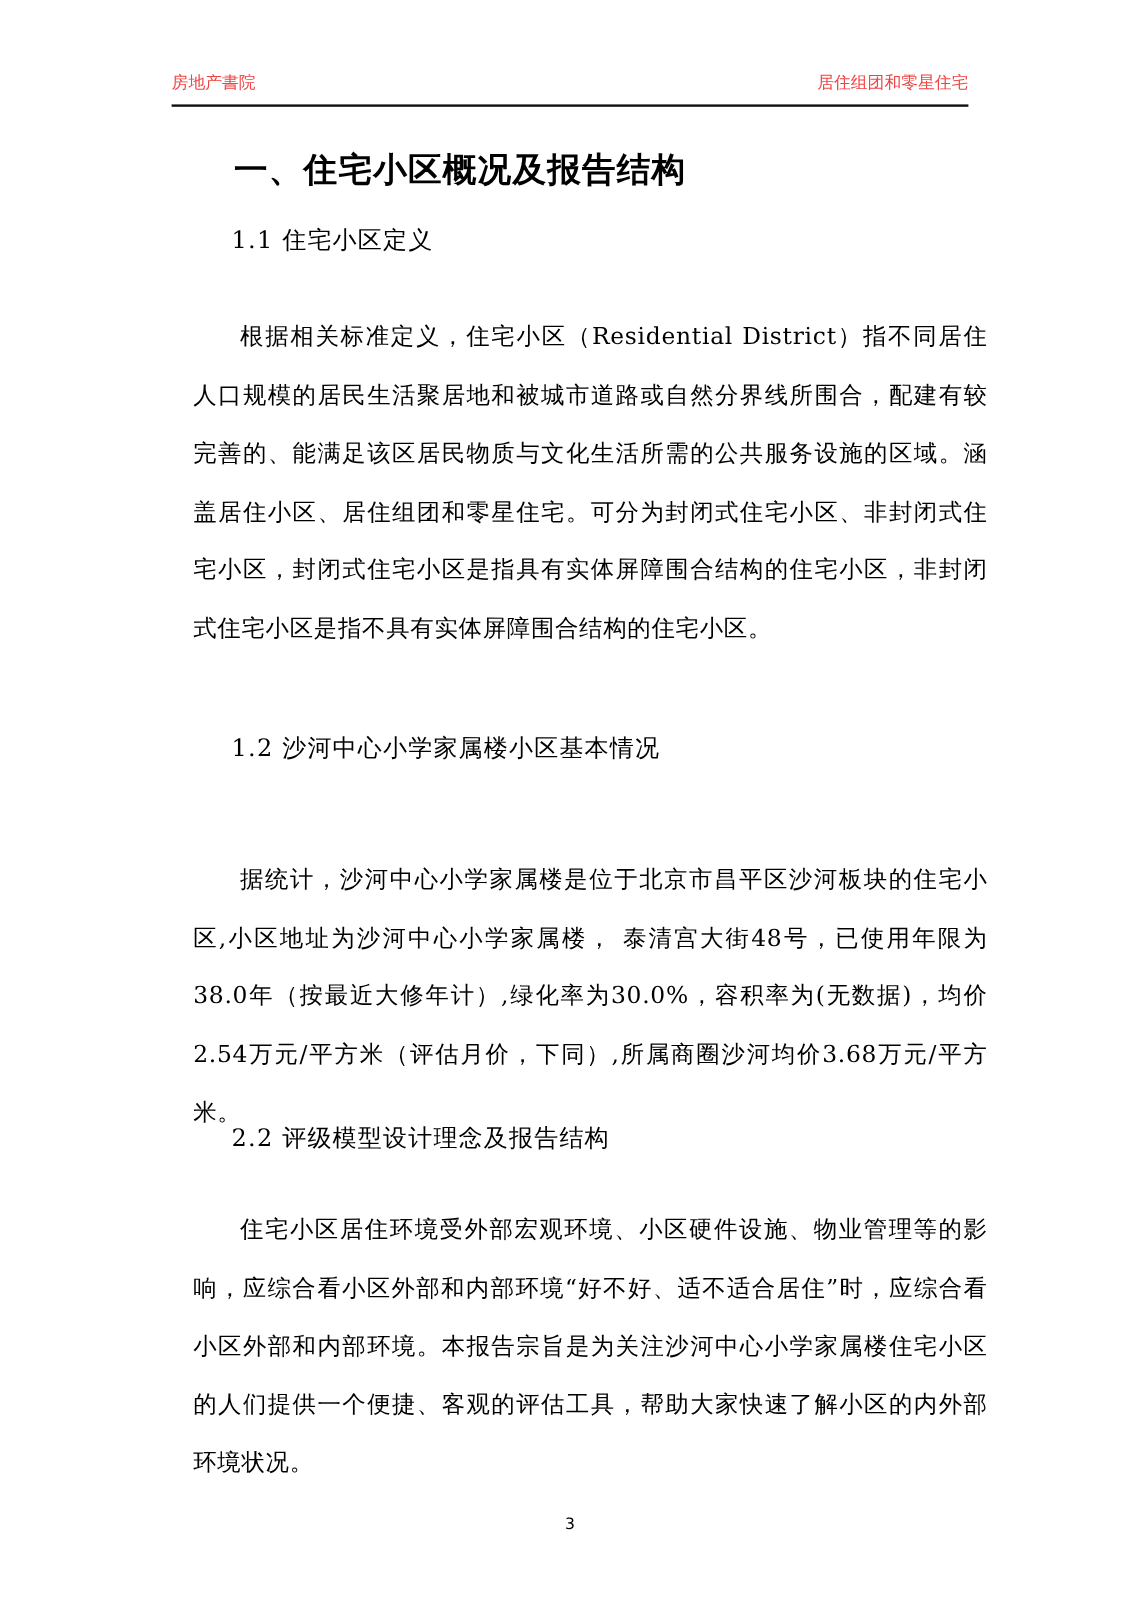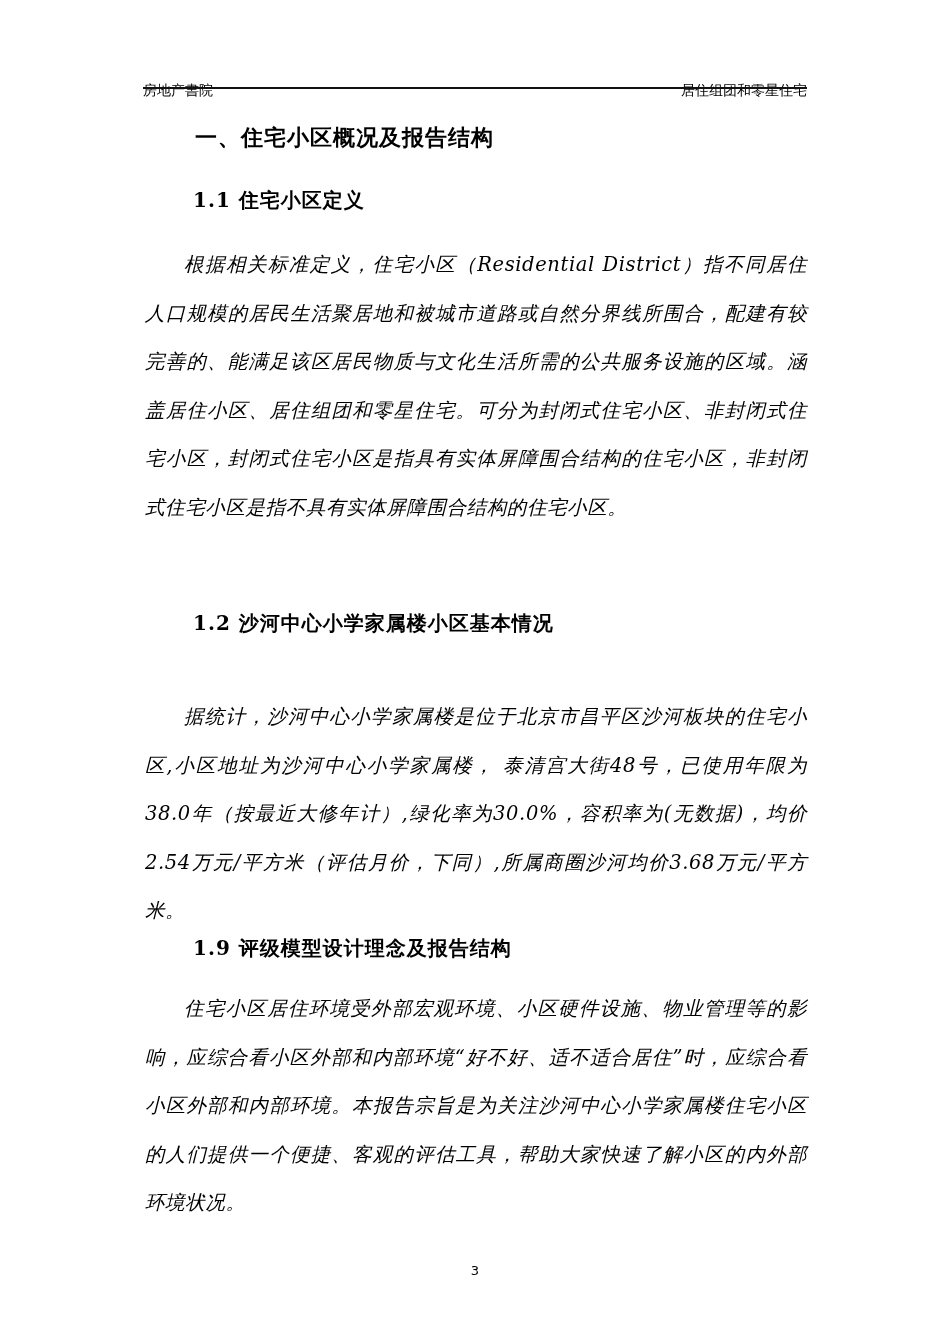--- a/index.html
+++ b/index.html
@@ -1,27 +1,27 @@
 <!DOCTYPE html>
 <html><head>
 <meta charset="utf-8">
 <style>
   html, body { margin: 0; padding: 0; background: #ffffff; }
   body { width: 950px; height: 1344px; position: relative; overflow: hidden;
          font-family: "DejaVu Serif", "Liberation Serif", serif; color: #000; }
-  .header { position: absolute; left: 143px; right: 143px; top: 80px; height: 22px;
-            font-family: "DejaVu Sans", "Liberation Sans", sans-serif; font-size: 14px; color: #000000; }
+  .header { position: absolute; left: 143px; right: 143px; top: 58px; height: 22px;
+            font-family: "DejaVu Sans", "Liberation Sans", sans-serif; font-size: 14px; color: #ef4444; }
   .header .left { position: absolute; left: 0; top: 2px; }
   .header .right { position: absolute; right: 0; top: 2px; }
   .header-rule { position: absolute; left: 143px; right: 143px; top: 87px; height: 2px; background: #111; }
   .content { position: absolute; left: 145px; width: 662px; top: 115px; }
-  h1 { font-size: 22px; font-weight: bold; margin: 0; position: absolute; left: 50px; top: 8px; letter-spacing: 1px; font-family: Liberation Serif, serif; }
-  h2 { font-size: 20px; font-weight: bold; margin: 0; position: absolute; left: 48px; letter-spacing: 1px; }
+  h1 { font-size: 28px; font-weight: bold; margin: 0; position: absolute; left: 50px; top: 8px; letter-spacing: 1px; font-family: Liberation Serif, serif; }
+  h2 { font-size: 20px; font-weight: normal; margin: 0; position: absolute; left: 48px; letter-spacing: 1px; }
   .para { position: absolute; left: 0; width: 662px; font-size: 19.5px; line-height: 48.5px;
-          text-align: justify; text-indent: 2em; margin: 0; letter-spacing: 0.6px; font-style: italic; }
+          text-align: justify; text-indent: 2em; margin: 16px; letter-spacing: 0.6px; }
   .page-num { position: absolute; top: 1263px; left: 0; width: 950px; text-align: center;
               font-family: "DejaVu Sans", "Liberation Sans", sans-serif; font-size: 13px; }
 </style>
 </head>
 <body>
 
 <div class="header">
   <span class="left">房地产書院</span>
   <span class="right">居住组团和零星住宅</span>
 </div>
@@ -29,17 +29,17 @@
 
 <div class="content">
   <h1>一、住宅小区概况及报告结构</h1>
 
   <h2 style="top:72px;">1.1 住宅小区定义</h2>
   <p class="para" style="top:126px;">根据相关标准定义，住宅小区（Residential District）指不同居住人口规模的居民生活聚居地和被城市道路或自然分界线所围合，配建有较完善的、能满足该区居民物质与文化生活所需的公共服务设施的区域。涵盖居住小区、居住组团和零星住宅。可分为封闭式住宅小区、非封闭式住宅小区，封闭式住宅小区是指具有实体屏障围合结构的住宅小区，非封闭式住宅小区是指不具有实体屏障围合结构的住宅小区。</p>
 
   <h2 style="top:495px;text-align:right;">1.2 沙河中心小学家属楼小区基本情况</h2>
   <p class="para" style="top:578px;">据统计，沙河中心小学家属楼是位于北京市昌平区沙河板块的住宅小区,小区地址为沙河中心小学家属楼， 泰清宫大街48号，已使用年限为38.0年（按最近大修年计）,绿化率为30.0%，容积率为(无数据)，均价2.54万元/平方米（评估月价，下同）,所属商圈沙河均价3.68万元/平方米。</p>
 
-  <h2 style="top:820px;">1.9 评级模型设计理念及报告结构</h2>
+  <h2 style="top:820px;">2.2 评级模型设计理念及报告结构</h2>
   <p class="para" style="top:870px;">住宅小区居住环境受外部宏观环境、小区硬件设施、物业管理等的影响，应综合看小区外部和内部环境“好不好、适不适合居住”时，应综合看小区外部和内部环境。本报告宗旨是为关注沙河中心小学家属楼住宅小区的人们提供一个便捷、客观的评估工具，帮助大家快速了解小区的内外部环境状况。</p>
 </div>
 
 <div class="page-num">3</div>
 
 </body></html>

